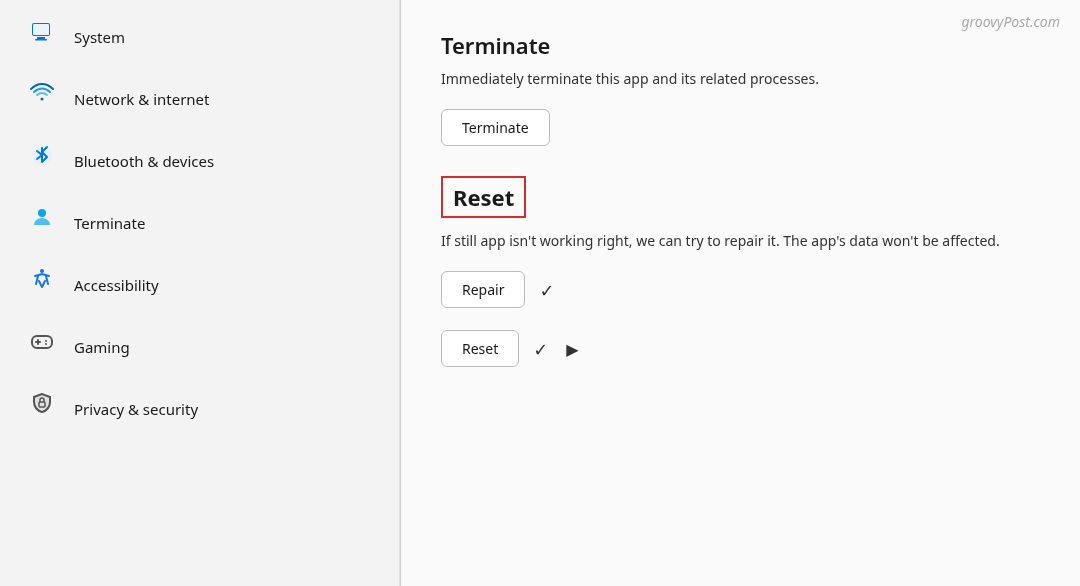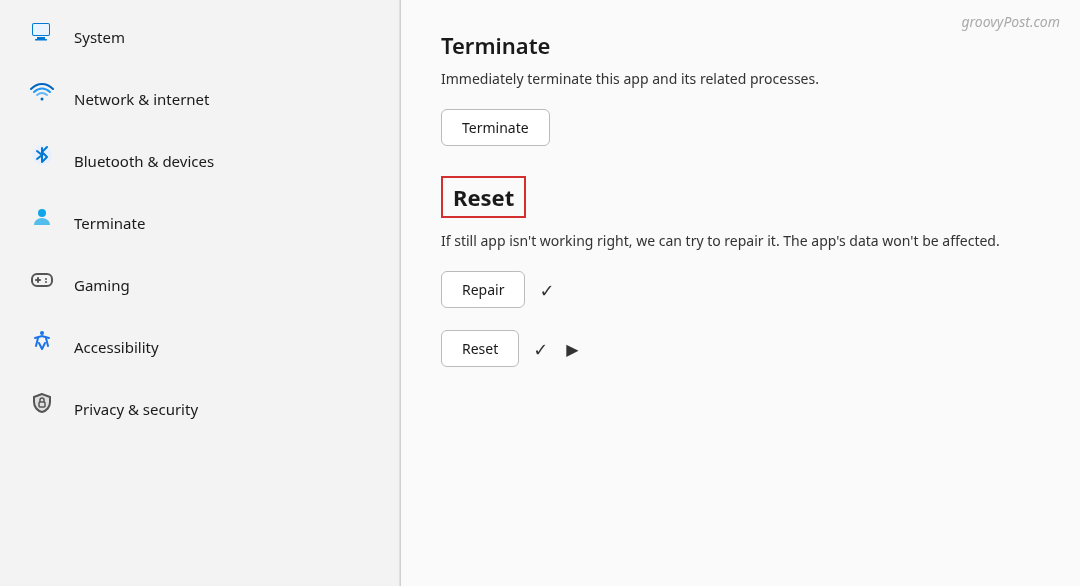--- a/index.html
+++ b/index.html
@@ -203,46 +203,46 @@
         <path d="M4 20c0-4 3.6-7 8-7s8 3 8 7" fill="#0ea5e9" opacity="0.7"></path>
       </svg>
     </span>
     <span class="label">Terminate</span>
   </div>
 
 
   <div class="sidebar-item">
     <span class="icon">
       <svg viewBox="0 0 24 24" fill="none">
+        <circle cx="12" cy="4" r="2" fill="#1a73e8"></circle>
+        <path d="M5 9l7-2 7 2" stroke="#1a73e8" stroke-width="2" stroke-linecap="round"></path>
+        <path d="M8 9l-2 8" stroke="#1a73e8" stroke-width="2" stroke-linecap="round"></path>
+        <path d="M16 9l2 8" stroke="#1a73e8" stroke-width="2" stroke-linecap="round"></path>
+        <path d="M9 14l3 6 3-6" stroke="#1a73e8" stroke-width="2" stroke-linecap="round" stroke-linejoin="round"></path>
+      </svg>
+    </span>
+    <span class="label">Accessibility</span>
+  </div>
+
+  <div class="sidebar-item">
+    <span class="icon">
+      <svg viewBox="0 0 24 24" fill="none">
         <rect x="2" y="7" width="20" height="12" rx="5" stroke="#555" stroke-width="2"></rect>
         <line x1="8" y1="11" x2="8" y2="15" stroke="#555" stroke-width="2" stroke-linecap="round"></line>
         <line x1="6" y1="13" x2="10" y2="13" stroke="#555" stroke-width="2" stroke-linecap="round"></line>
         <circle cx="16" cy="12" r="1" fill="#555"></circle>
         <circle cx="16" cy="15" r="1" fill="#555"></circle>
       </svg>
     </span>
     <span class="label">Gaming</span>
   </div>
 
   <div class="sidebar-item">
     <span class="icon">
       <svg viewBox="0 0 24 24" fill="none">
-        <circle cx="12" cy="4" r="2" fill="#1a73e8"></circle>
-        <path d="M5 9l7-2 7 2" stroke="#1a73e8" stroke-width="2" stroke-linecap="round"></path>
-        <path d="M8 9l-2 8" stroke="#1a73e8" stroke-width="2" stroke-linecap="round"></path>
-        <path d="M16 9l2 8" stroke="#1a73e8" stroke-width="2" stroke-linecap="round"></path>
-        <path d="M9 14l3 6 3-6" stroke="#1a73e8" stroke-width="2" stroke-linecap="round" stroke-linejoin="round"></path>
-      </svg>
-    </span>
-    <span class="label">Accessibility</span>
-  </div>
-
-  <div class="sidebar-item">
-    <span class="icon">
-      <svg viewBox="0 0 24 24" fill="none">
         <path d="M12 3L4 6v5c0 5 3.5 9 8 10 4.5-1 8-5 8-10V6L12 3z" stroke="#555" stroke-width="2" fill="#e0e0e0"></path>
         <rect x="9" y="11" width="6" height="5" rx="1" stroke="#555" stroke-width="1.5"></rect>
         <path d="M10 11V9a2 2 0 114 0v2" stroke="#555" stroke-width="1.5"></path>
       </svg>
     </span>
     <span class="label">Privacy &amp; security</span>
   </div>
 
 </nav>
 

